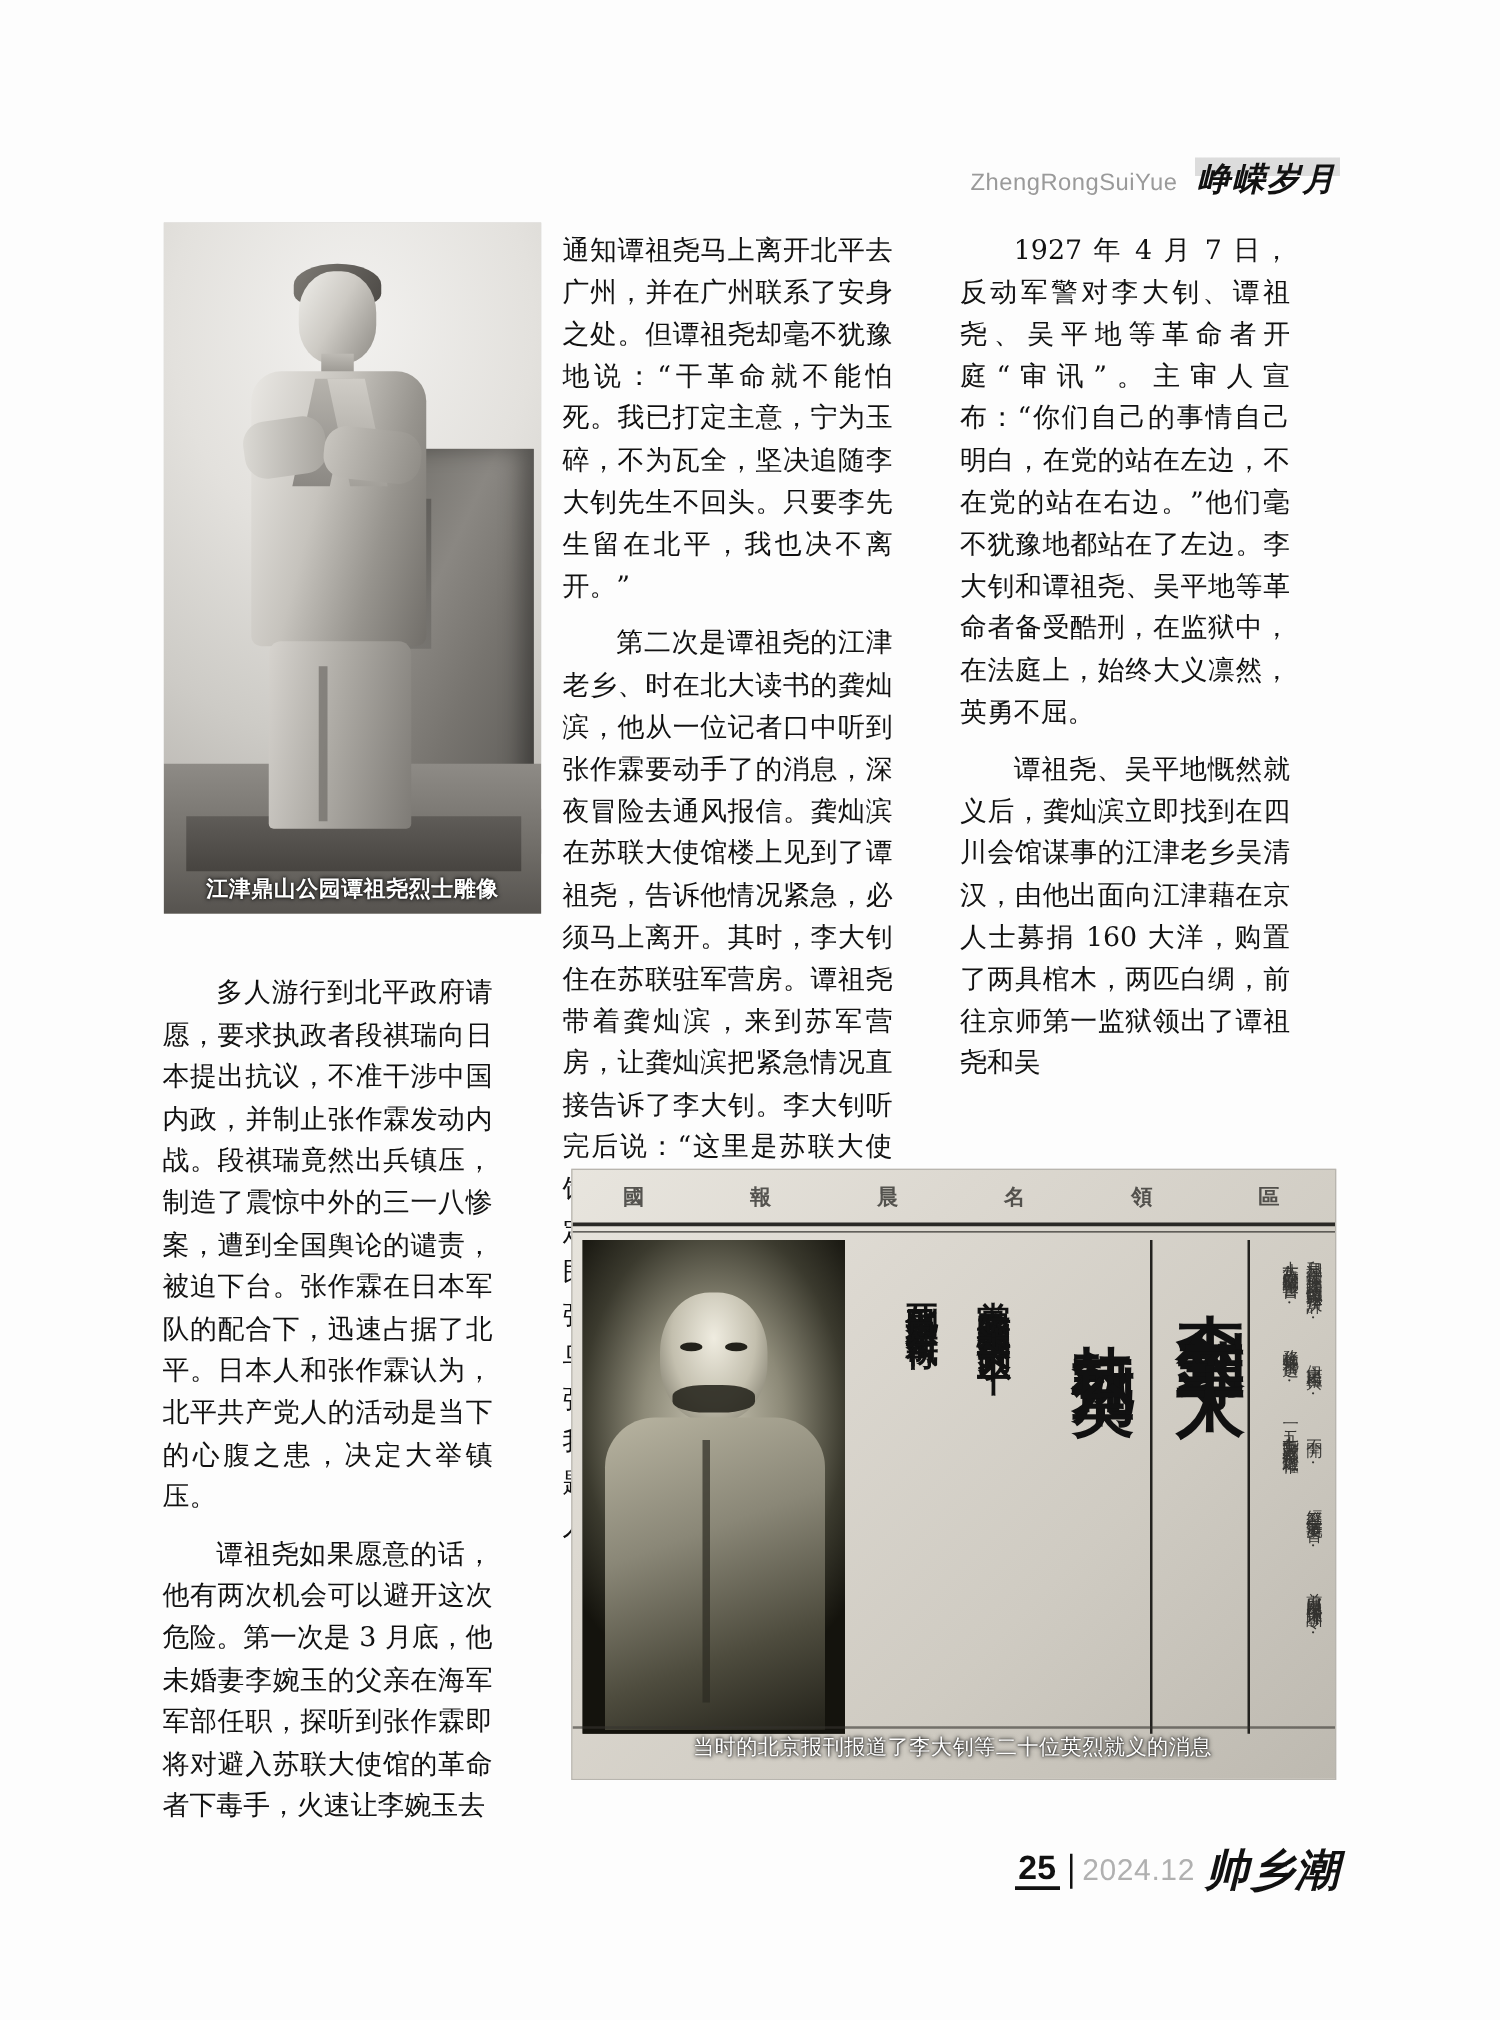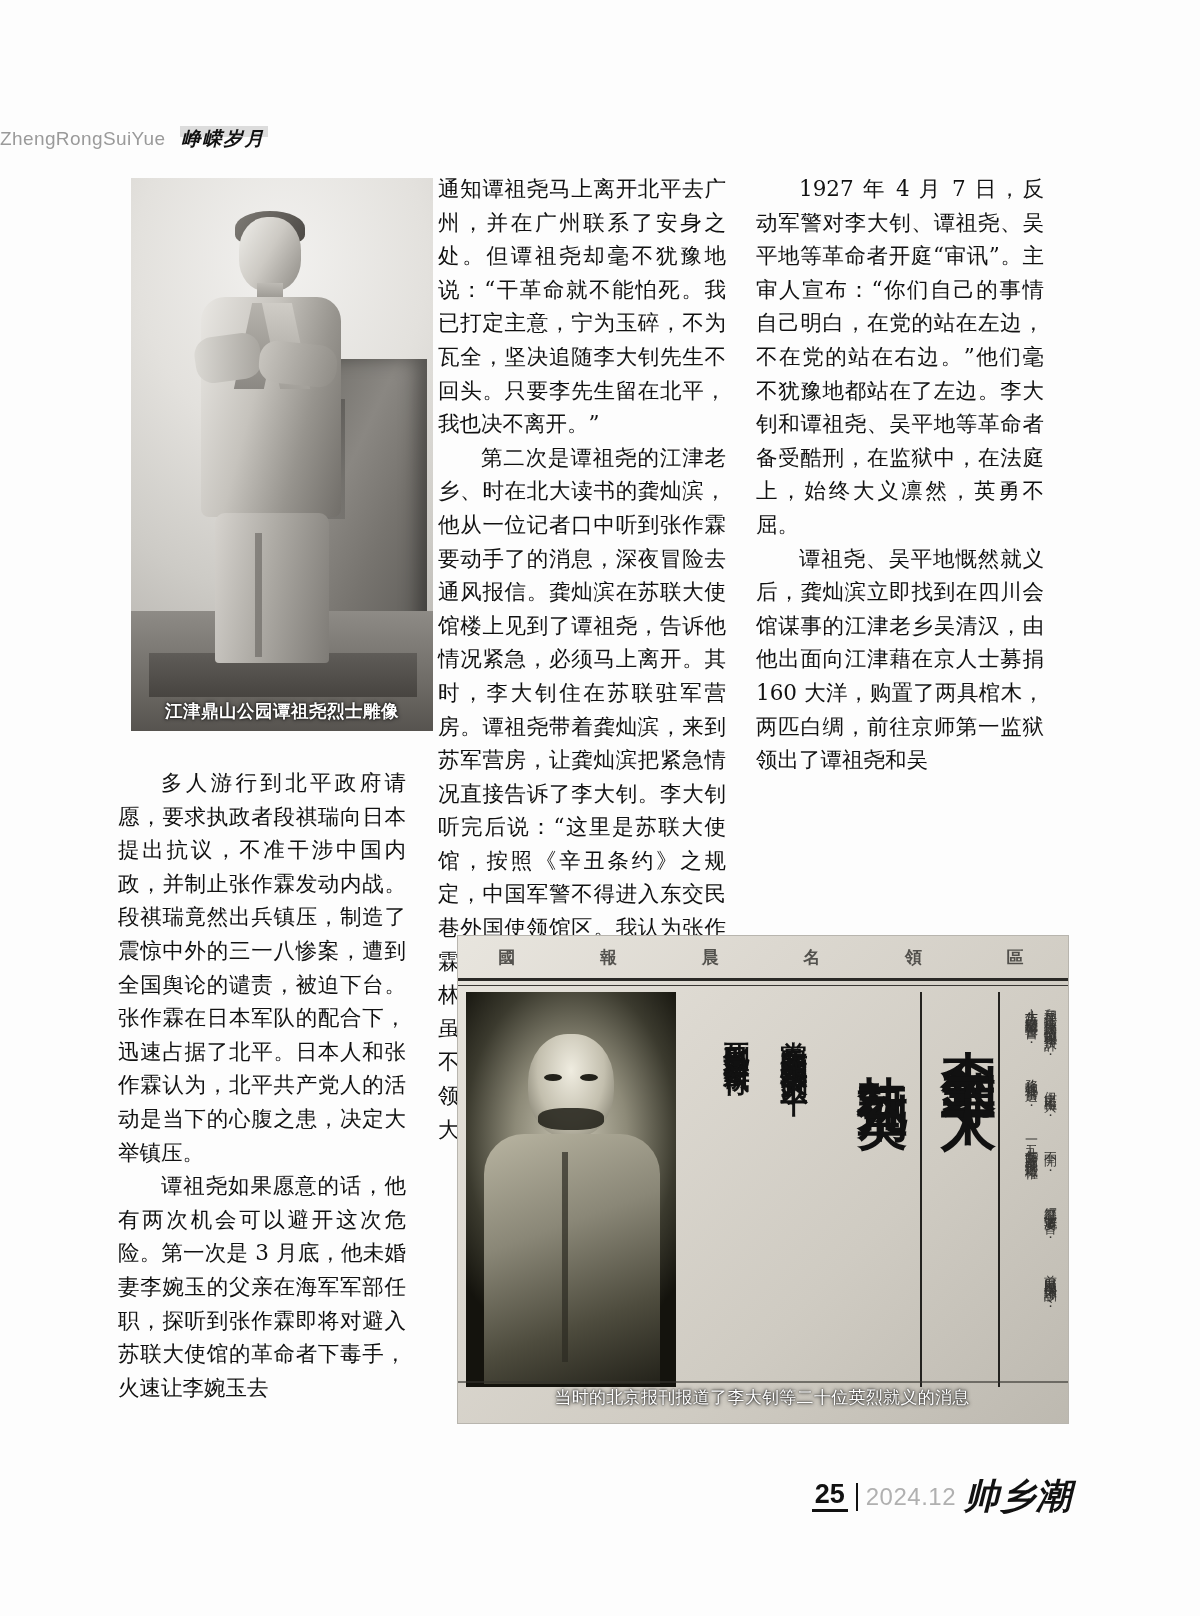--- a/index.html
+++ b/index.html
@@ -12,47 +12,47 @@
   }
   .page{
     position:absolute;inset:0;
     background:#fdfdfd;
   }
 
   
   .runhead{
     position:absolute;
     top:126px;left:0;right:128px;
-    display:flex;justify-content:flex-start;align-items:baseline;
+    display:flex;justify-content:flex-end;align-items:baseline;
     gap:14px;
   }
   .runhead .pinyin{
     font-family:"Liberation Sans","DejaVu Sans",sans-serif;
     font-size:19px;letter-spacing:.4px;color:#9a9a9a;
   }
   .runhead .cn{
     font-family:"DejaVu Serif","Liberation Serif",serif;
-    font-size:19px;font-weight:bold;font-style:italic;
+    font-size:26px;font-weight:bold;font-style:italic;
     color:#111;letter-spacing:2px;
     background:linear-gradient(to bottom,#dcdcdc 0 42%,transparent 42%);
     padding:0 2px;
   }
 
   
   .col{
     position:absolute;
     width:288px;
     font-size:21.5px;
     line-height:33.6px;
     color:#111;
     text-align:justify;
     text-justify:inter-ideograph;
     letter-spacing:0px;
   }
-  .col p{margin:0;text-indent:2em;}
+  .col p{margin:12px;text-indent:2em;}
   .col p.noind{text-indent:0;}
 
   #colL{left:118px;top:766px;}
   #colM{left:438px;top:172px;}
   #colR{left:756px;top:172px;}
 
   
   .photo-statue{
     position:absolute;
     left:131px;top:178px;

